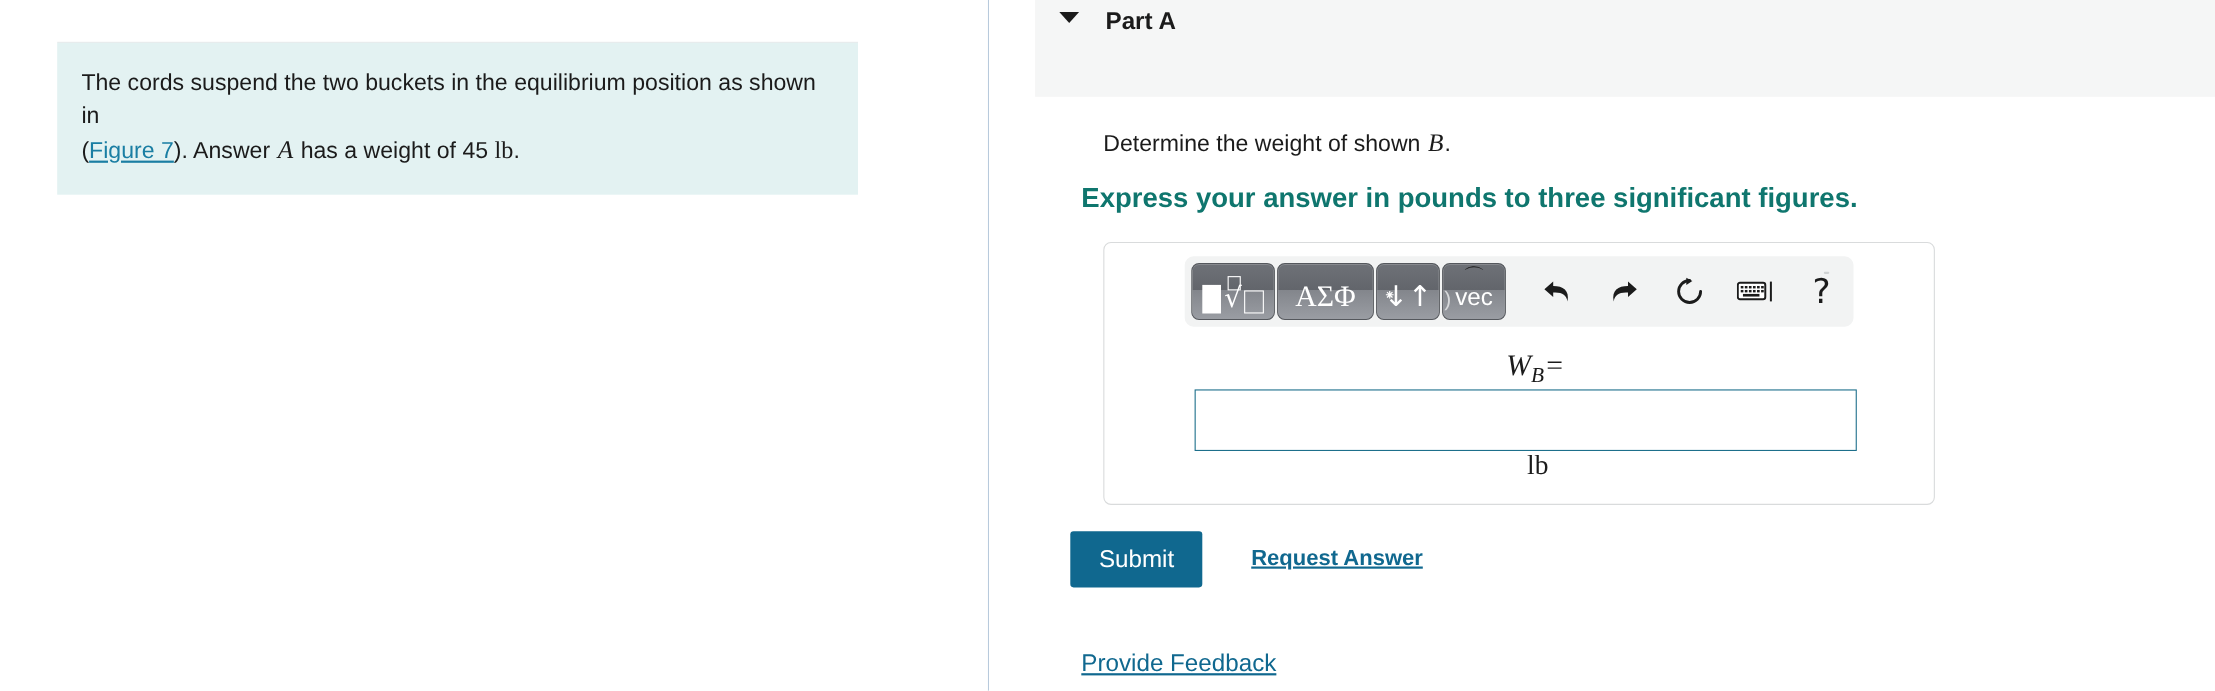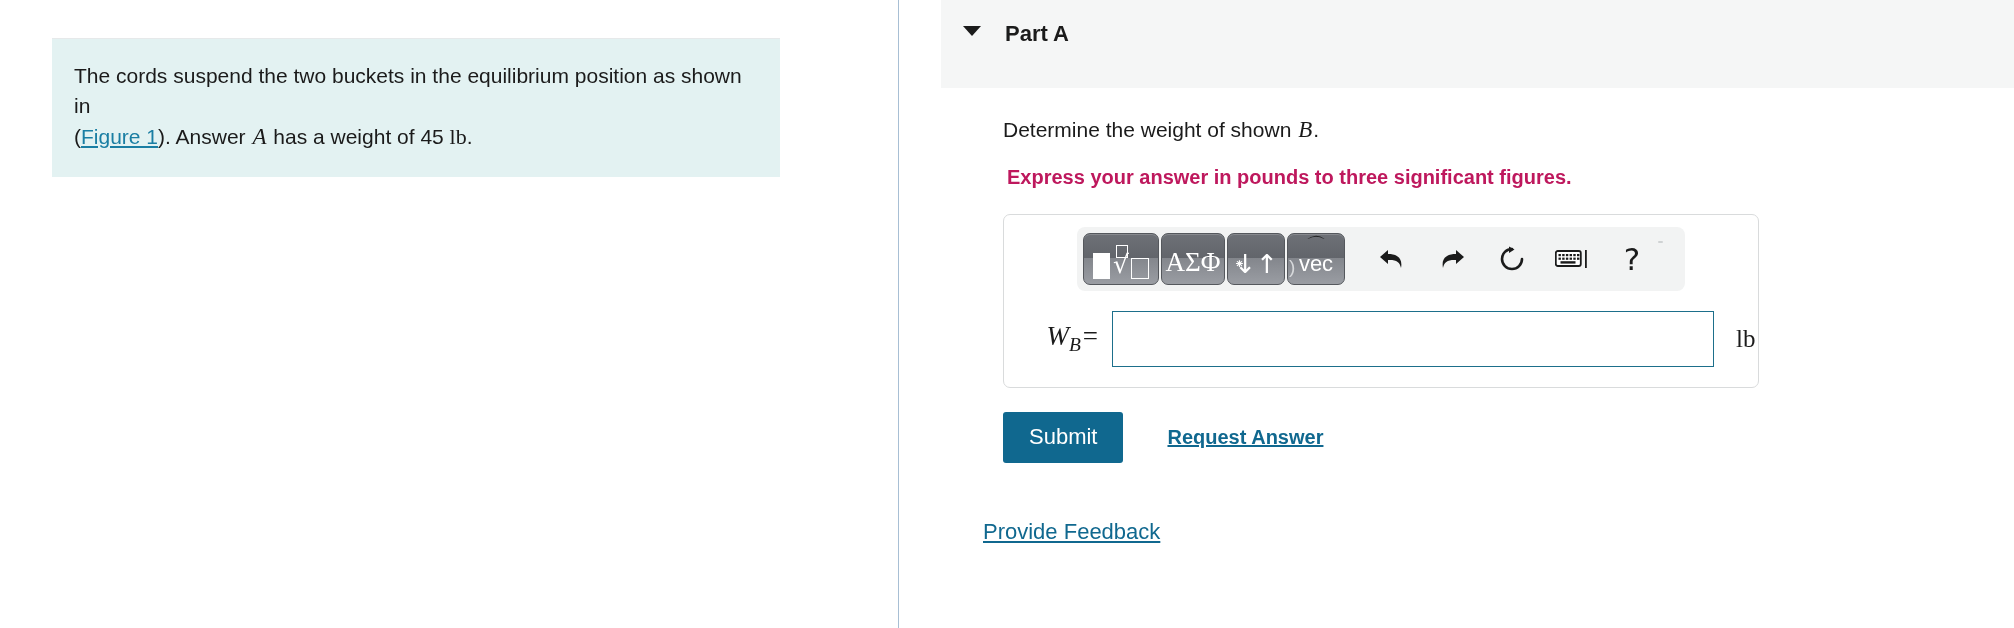--- a/index.html
+++ b/index.html
@@ -93,21 +93,21 @@
   
   .part-header {
     position: absolute;
     left: 42px;
     top: 0;
     right: 0;
     height: 88px;
     background: #f5f6f6;
     display: flex;
     align-items: flex-start;
-    padding-top: 22px;
+    padding-top: 7px;
     box-sizing: border-box;
   }
 
   .part-toggle {
     width: 26px;
     margin-left: 18px;
     display: flex;
     align-items: center;
     justify-content: center;
     cursor: pointer;
@@ -140,25 +140,25 @@
 
   .question-line {
     margin-left: 62px;
     margin-top: 27px;
     font-size: 21px;
     color: #1b1b1b;
     line-height: 1.3;
   }
 
   .bold-instruction {
-    margin-left: 66px;
+    margin-left: 42px;
     margin-top: 19px;
-    font-size: 20px;
+    font-size: 25px;
     font-weight: bold;
-    color: #be185d;
+    color: #0f766e;
     line-height: 1.3;
   }
 
   
   .answer-card {
     margin-left: 62px;
     margin-top: 24px;
     width: 756px;
     border: 1px solid #d9dbdc;
     border-radius: 7px;
@@ -202,21 +202,21 @@
     color: #ffffff;
     position: relative;
     overflow: hidden;
     background: linear-gradient(180deg, #6e7177 0%, #62656b 48%, #83868c 48%, #9a9da3 100%);
     box-shadow: inset 0 1px 0 rgba(255,255,255,0.18);
     border: 1px solid #55585d;
     box-sizing: border-box;
   }
 
   .pb-template { width: 76px; }
-  .pb-greek    { width: 64px; }
+  .pb-greek    { width: 88px; }
   .pb-arrows   { width: 58px; }
   .pb-vec      { width: 58px; }
 
   
   .tmpl-glyph {
     display: flex;
     align-items: flex-end;
     gap: 3px;
     transform: translateY(3px);
   }
@@ -309,20 +309,21 @@
   .tool-icon.reset  { font-size: 29px; }
   .tool-icon.kbd    { font-size: 22px; }
   .tool-icon.help   { font-size: 31px; }
 
   
   .answer-row {
     display: flex;
     align-items: center;
     margin-top: 20px;
     padding-left: 12px;
+    flex-direction: column;
   }
 
   .answer-label {
     font-family: "Liberation Serif", serif;
     font-size: 27px;
     font-style: italic;
     color: #1b1b1b;
     width: 96px;
     text-align: right;
     padding-right: 14px;
@@ -353,21 +354,21 @@
 
   .answer-unit {
     font-family: "Liberation Serif", serif;
     font-size: 25px;
     color: #1b1b1b;
     margin-left: 22px;
   }
 
   
   .actions {
-    margin-left: 62px;
+    margin-left: 32px;
     margin-top: 24px;
     display: flex;
     align-items: center;
   }
 
   .submit-btn {
     background: #10688f;
     color: #ffffff;
     border: none;
     border-radius: 3px;
@@ -402,21 +403,21 @@
 <body>
 
 <div class="page">
 
   <div class="left-pane">
     <div class="statement-wrap">
       <div class="statement-toprule"></div>
       <div class="statement-box">
         <div class="statement-text">
           <span>The cords suspend the two buckets in the equilibrium position as shown in</span><br>
-          <span>(</span><span class="figure-link">Figure 1</span><span>). Answer </span><span class="mvar">A</span><span> has a weight of 45 </span><span class="unit-serif">lb</span><span>.</span>
+          <span>(</span><span class="figure-link">Figure 7</span><span>). Answer </span><span class="mvar">A</span><span> has a weight of 45 </span><span class="unit-serif">lb</span><span>.</span>
         </div>
       </div>
     </div>
   </div>
 
   <div class="pane-divider"></div>
 
   <div class="right-pane">
 
     <div class="part-header">

